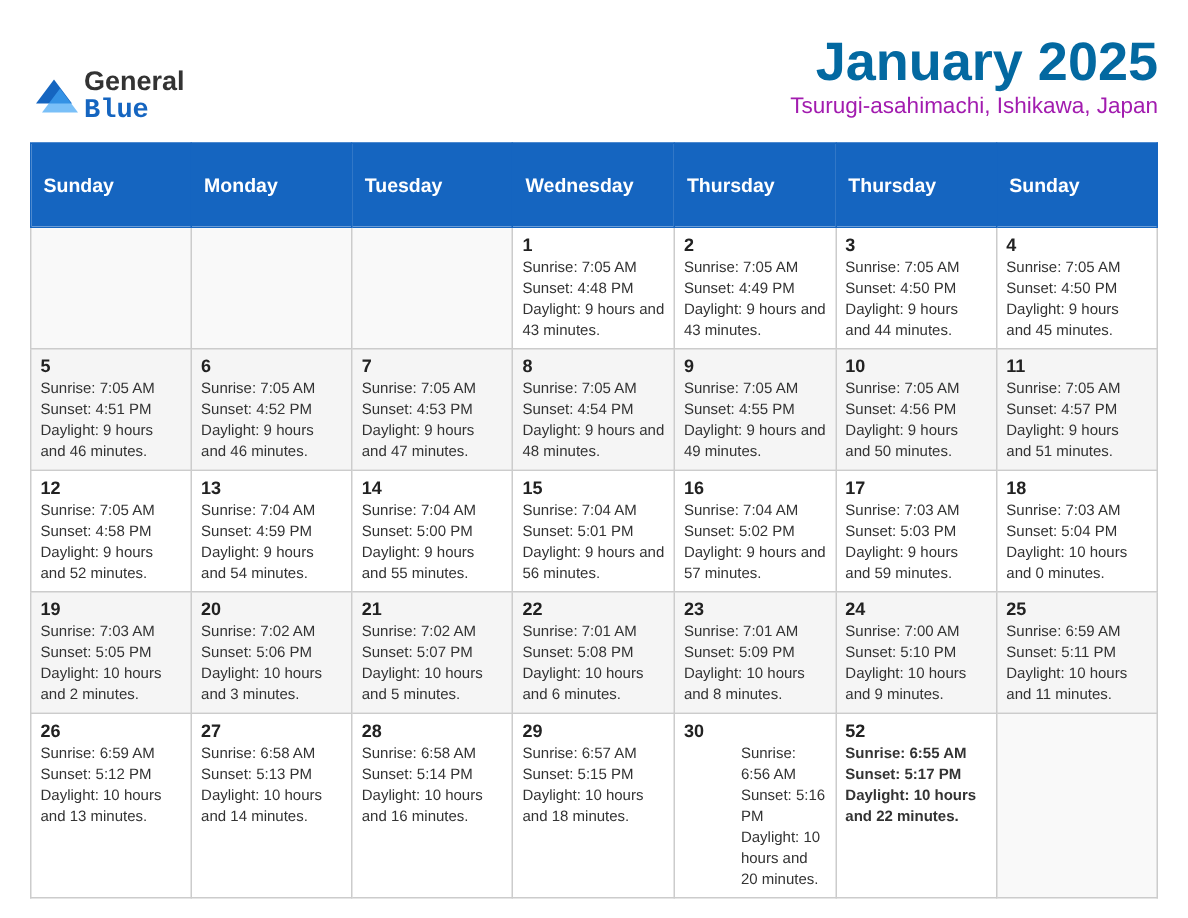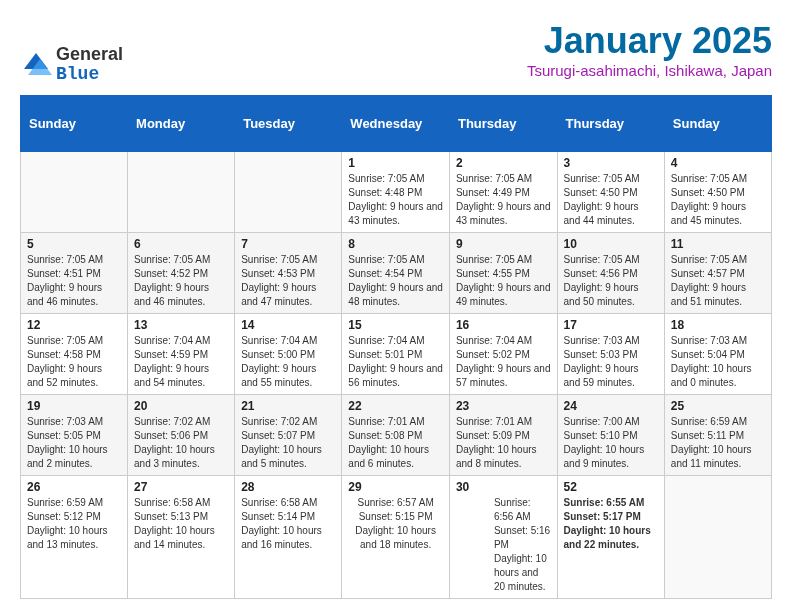--- a/index.html
+++ b/index.html
@@ -300,21 +300,21 @@
 Daylight: 10 hours and 14 minutes.</div>
         </td>
         <td>
           <div class="day-number">28</div>
           <div class="day-info" style="white-space: pre-line;">Sunrise: 6:58 AM
 Sunset: 5:14 PM
 Daylight: 10 hours and 16 minutes.</div>
         </td>
         <td>
           <div class="day-number">29</div>
-          <div class="day-info" style="white-space: pre-line; text-align: center;">Sunrise: 6:57 AM
+          <div class="day-info" style="white-space: pre-line;">Sunrise: 6:57 AM
 Sunset: 5:15 PM
 Daylight: 10 hours and 18 minutes.</div>
         </td>
         <td>
           <div class="day-number">30</div>
           <div class="day-info" style="white-space: pre-line; margin-left: 38px;">Sunrise: 6:56 AM
 Sunset: 5:16 PM
 Daylight: 10 hours and 20 minutes.</div>
         </td>
         <td>

